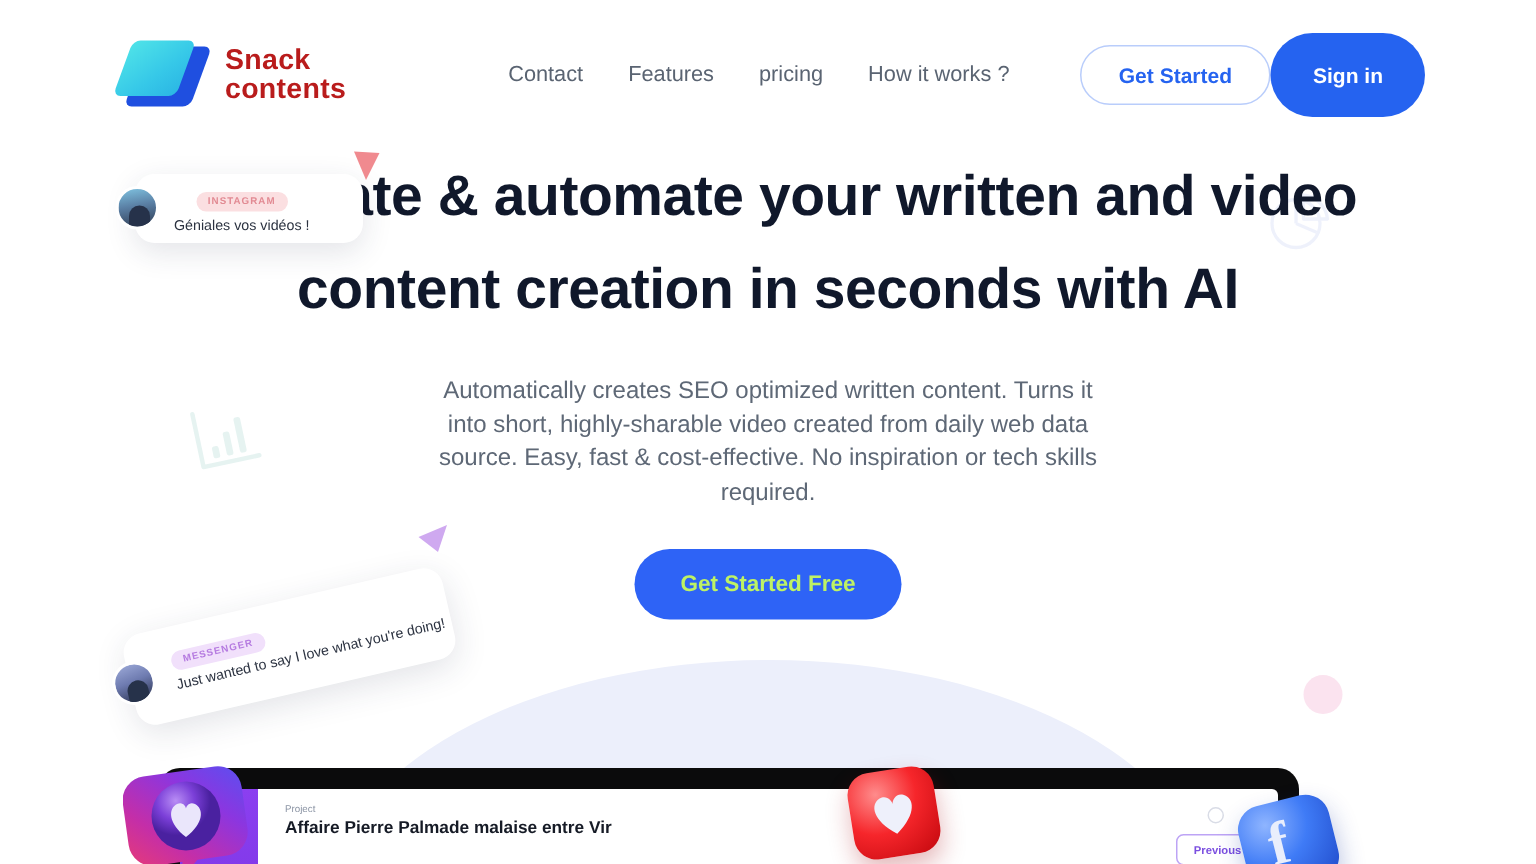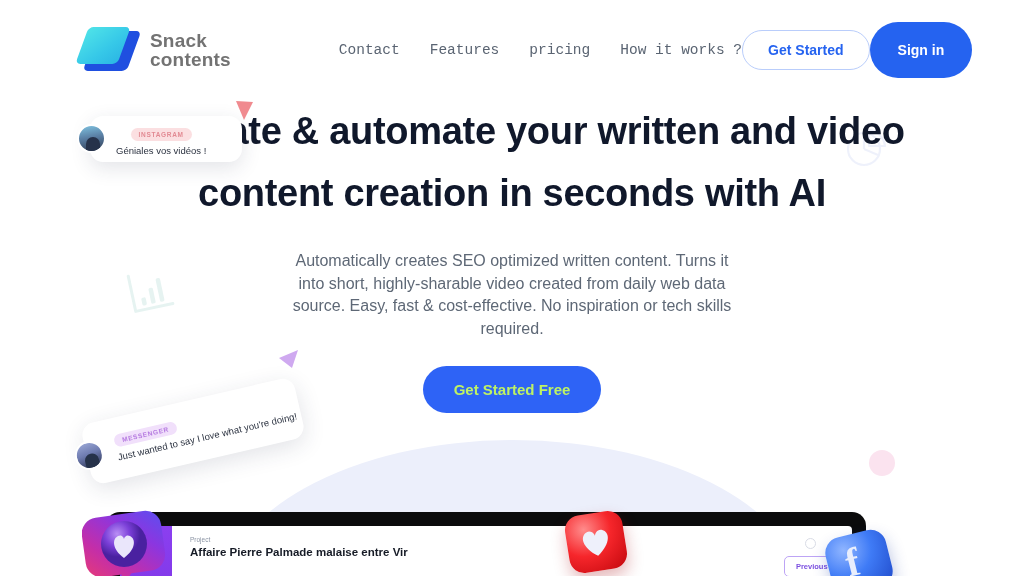--- a/index.html
+++ b/index.html
@@ -80,34 +80,33 @@
     border-radius: 5px;
   }
   .brand-mark .p-front {
     position: absolute; left: 2px; top: 0px;
     width: 42px; height: 37px;
     background: linear-gradient(135deg, #4fe3e8 0%, #36c8e8 60%, #2bb6e4 100%);
     transform: skewX(-20deg);
     border-radius: 5px;
   }
   .brand-text {
-    color: #737373;
+    color: #b91c1c;
     font-weight: 700;
     font-size: 19px;
     line-height: 19px;
     letter-spacing: .2px;
   }
   .brand-text span { display: block; }
 
   .nav {
     display: flex;
     align-items: center;
     gap: 30px;
     margin-left: 108px;
-    font-family: Liberation Mono, monospace;
   }
   .nav a {
     color: #5a6472;
     font-size: 14.5px;
     text-decoration: none;
     white-space: nowrap;
   }
 
   .header-actions {
     margin-left: auto;

